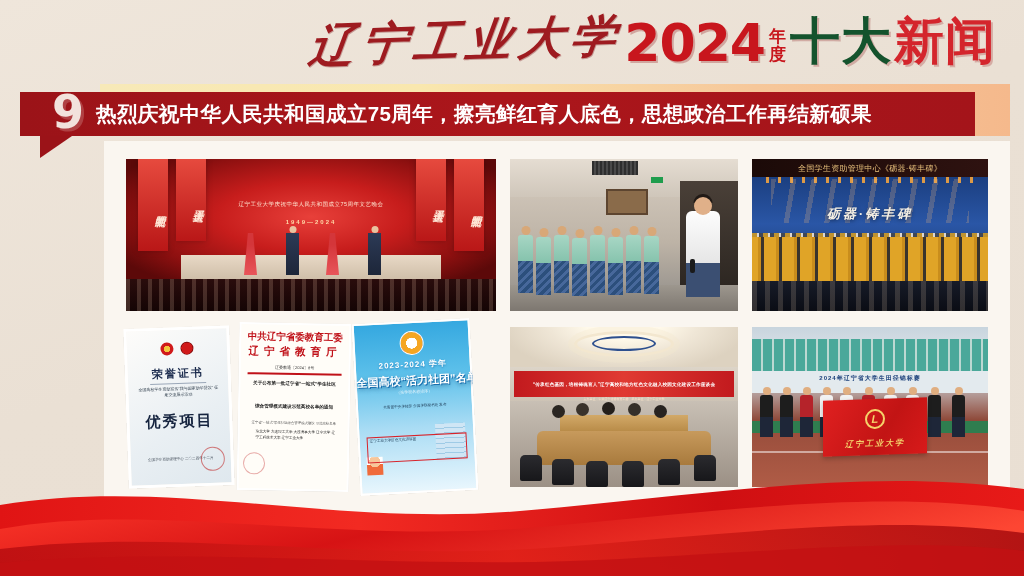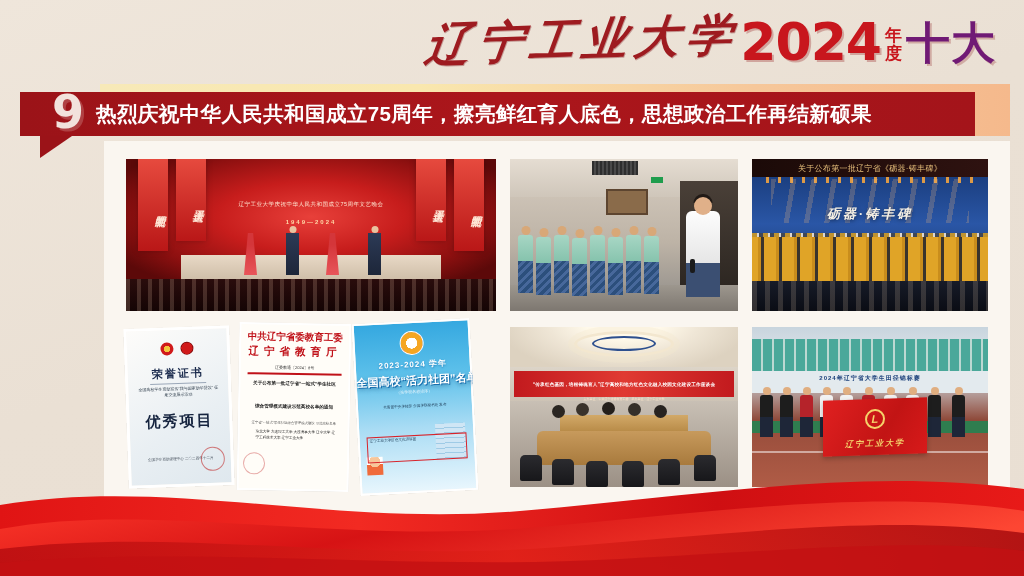--- a/index.html
+++ b/index.html
@@ -37,21 +37,21 @@
     font-size:52px; font-weight:900; color:#c8161d;
     line-height:.92; letter-spacing:-1px;
     text-shadow:2px 2px 0 rgba(140,10,15,.28);
   }
   .t-nd{
     display:flex; flex-direction:column; justify-content:flex-end;
     font-size:17px; font-weight:700; color:#c8161d; line-height:1.05;
     padding-bottom:4px; margin:0 2px;
   }
   .t-big{
-    font-size:44px; font-weight:900; color:#701a75; line-height:1;
+    font-size:50px; font-weight:900; color:#14532d; line-height:1;
     letter-spacing:1px; padding-bottom:2px;
     text-shadow:2px 2px 0 rgba(130,10,14,.25);
   }
   .t-news{
     font-size:50px; font-weight:900; color:#d4252c; line-height:1;
     letter-spacing:1px; padding-bottom:2px;
     text-shadow:2px 2px 0 rgba(150,15,20,.25);
   }
 
   
@@ -329,20 +329,21 @@
 
 <div class="header">
   <div class="title-wrap">
     <span class="t-cal">辽宁工业大学</span>
     <span class="t-year">2024</span>
     <span class="t-nd">
       <span>年</span>
       <span>度</span>
     </span>
     <span class="t-big">十大</span>
+    <span class="t-news">新闻</span>
   </div>
 </div>
 
 <div class="banner-gold"></div>
 <div class="banner-red">
   <span class="rank-num">9</span>
   <span class="headline">热烈庆祝中华人民共和国成立75周年，擦亮鲜红育人底色，思想政治工作再结新硕果</span>
 </div>
 
 <div class="panel">
@@ -430,21 +431,21 @@
     </div>
 
     <div class="ph ph-drama">
       <div class="drama-stage"></div>
       <div class="drama-lights"></div>
       <div class="drama-beam"></div>
       <div class="drama-title">砺器·铸丰碑</div>
       <div class="chorus2"></div>
       <div class="chorus"></div>
       <div class="drama-aud"></div>
-      <div class="drama-cap">关于公布第一批辽宁省《砺器·铸丰碑》</div>
+      <div class="drama-cap">全国学生资助管理中心《砺器·铸丰碑》</div>
     </div>
 
     <div class="ph ph-cert">
       <div class="cert-in">
         <div class="cert-seals">
           <span class="seal-a"></span>
           <span class="seal-b"></span>
         </div>
         <div class="cert-h">荣誉证书</div>
         <div class="cert-txt">全国高校学生资助宣传“我与国家助学贷款”

